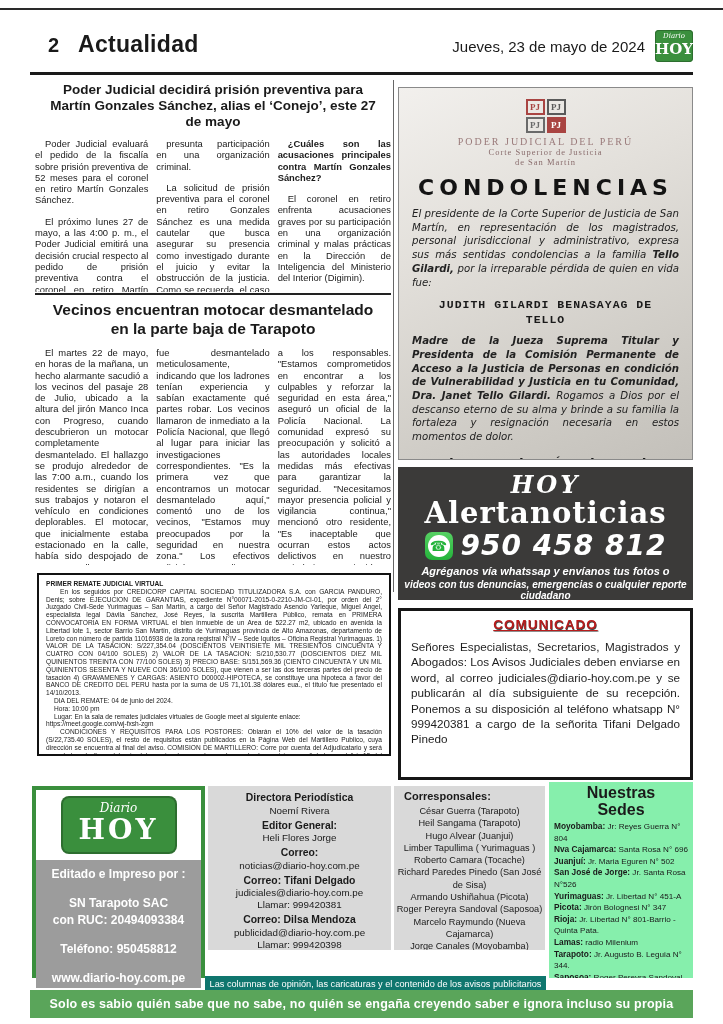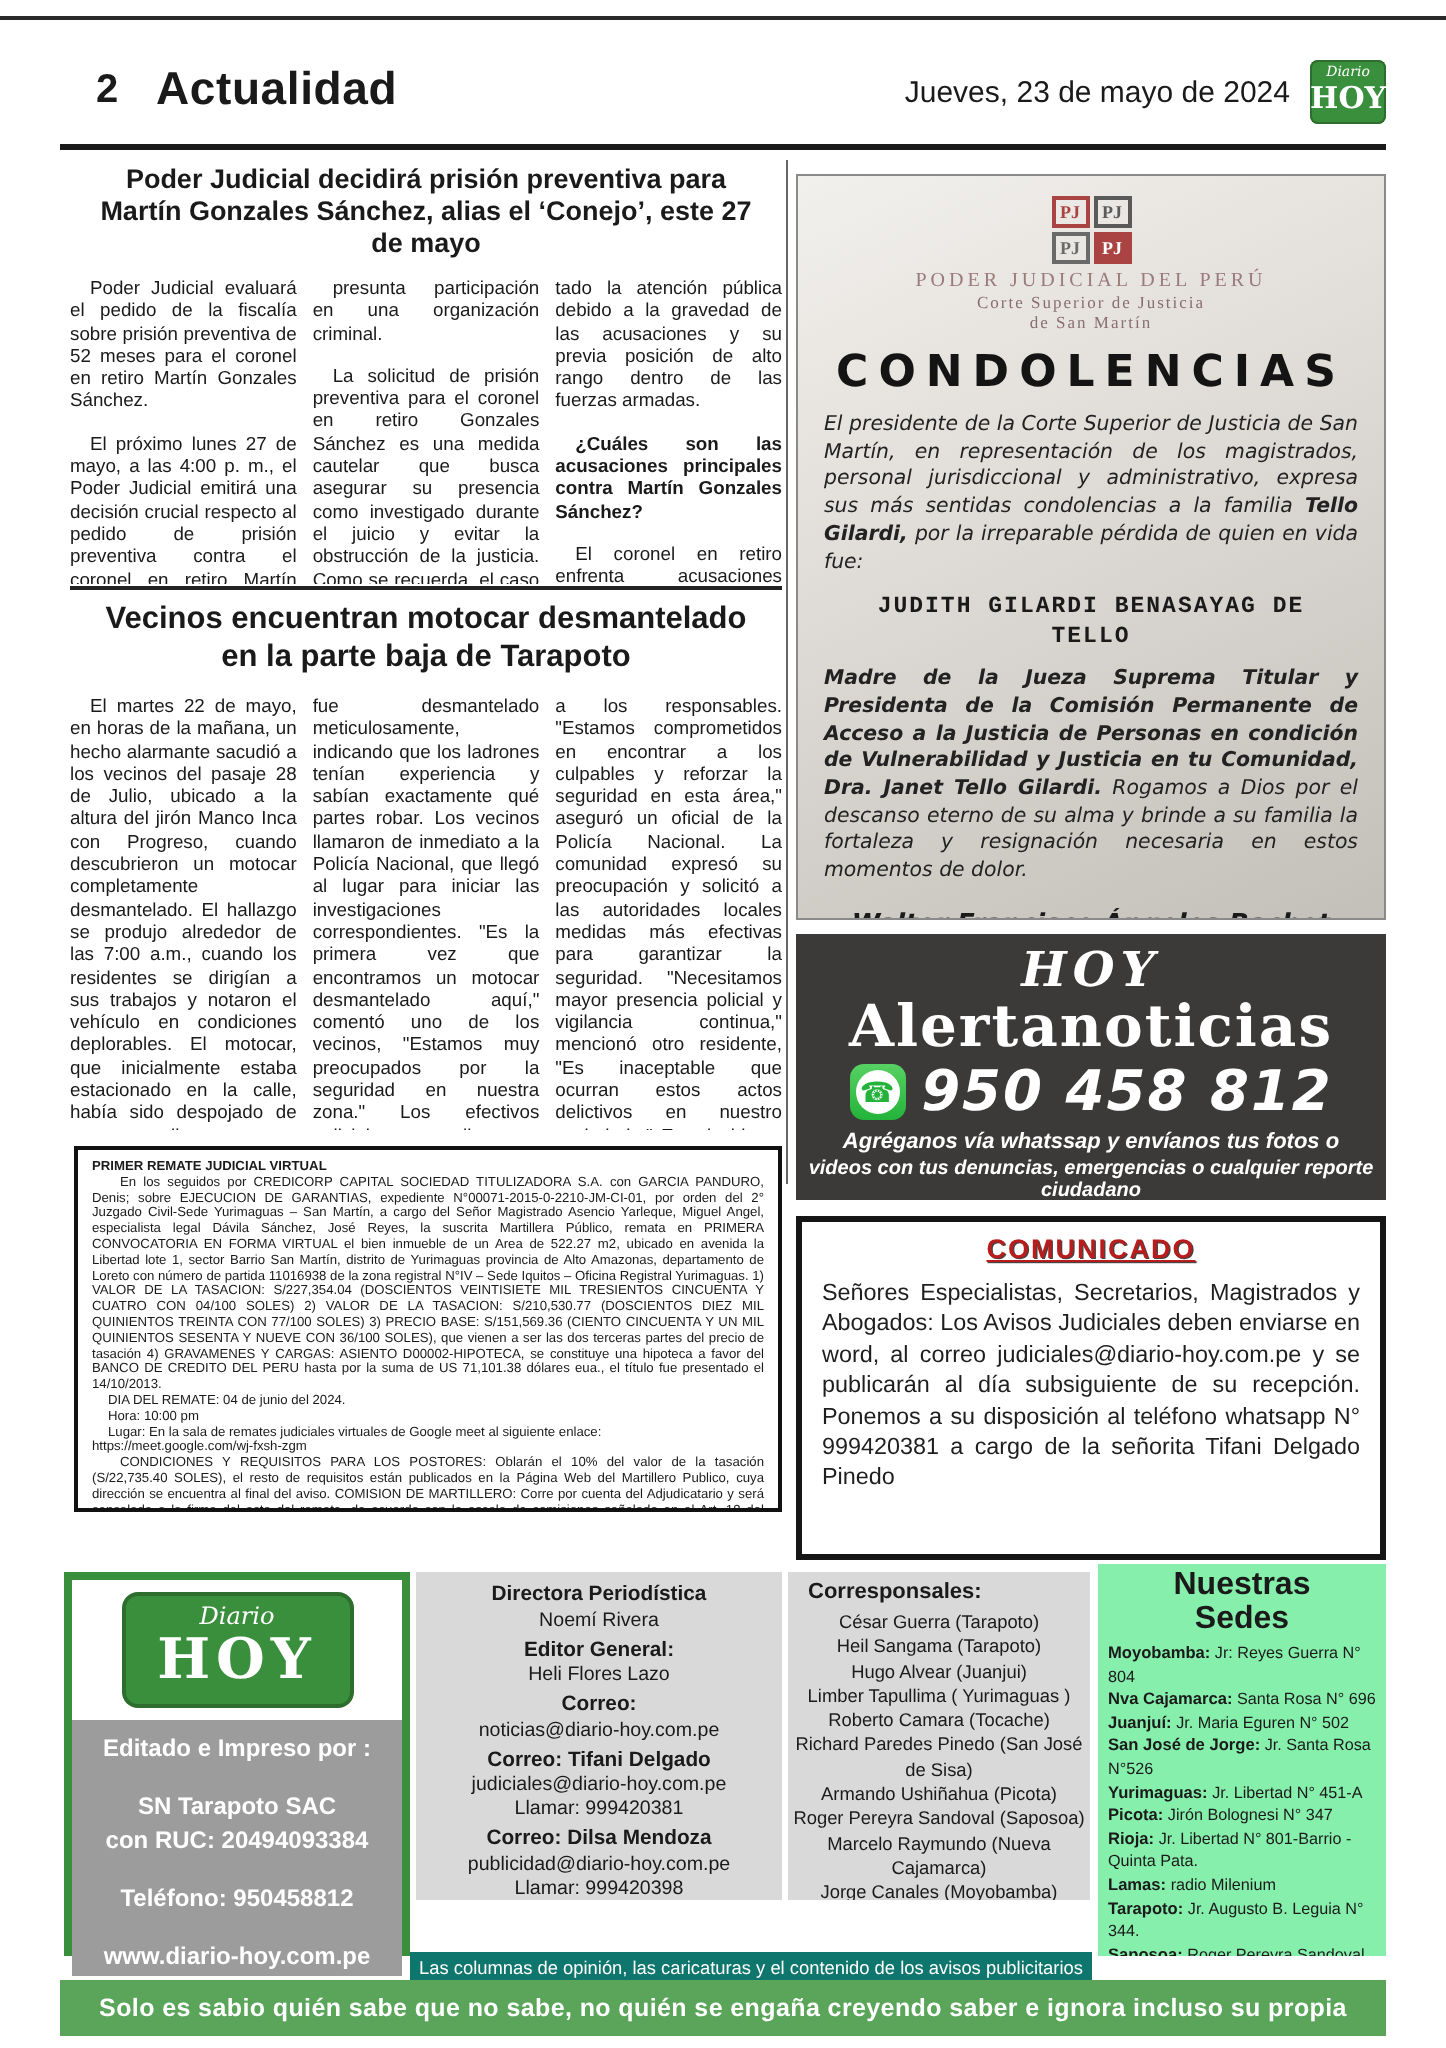--- a/index.html
+++ b/index.html
@@ -137,21 +137,20 @@
     <div class="cols">
       <div class="col">
         <p>Poder Judicial evaluará el pedido de la fiscalía sobre prisión preventiva de 52 meses para el coronel en retiro Martín Gonzales Sánchez.</p>
         <p>El próximo lunes 27 de mayo, a las 4:00 p. m., el Poder Judicial emitirá una decisión crucial respecto al pedido de prisión preventiva contra el coronel en retiro Martín Gonzales Sánchez, quien es investigado junto con otros individuos por</p>
       </div>
       <div class="col">
         <p>presunta participación en una organización criminal.</p>
         <p>La solicitud de prisión preventiva para el coronel en retiro Gonzales Sánchez es una medida cautelar que busca asegurar su presencia como investigado durante el juicio y evitar la obstrucción de la justicia. Como se recuerda, el caso del también conocido ‘Conejo’ ha cap-</p>
       </div>
       <div class="col">
-        <p class="noind">tado la atención pública debido a la gravedad de las acusaciones y su previa posición de alto rango dentro de las fuerzas armadas.</p>
         <p class="q">¿Cuáles son las acusaciones principales contra Martín Gonzales Sánchez?</p>
         <p>El coronel en retiro enfrenta acusaciones graves por su participación en una organización criminal y malas prácticas en la Dirección de Inteligencia del Ministerio del Interior (Digimin).</p>
       </div>
     </div>
   </div>
 
   <div class="divider1"></div>
   <div class="vline"></div>
 
   <div class="article2">
@@ -231,21 +230,21 @@
       <div>Teléfono: 950458812</div>
       <div class="gap"></div>
       <div>www.diario-hoy.com.pe</div>
     </div>
   </div>
 
   <div class="f-staff">
     <div class="s-label">Directora Periodística</div>
     <div class="s-value">Noemí Rivera</div>
     <div class="s-label">Editor General:</div>
-    <div class="s-value">Heli Flores Lazo</div>
+    <div class="s-value">Heli Flores Jorge</div>
     <div class="s-label">Correo:</div>
     <div class="s-value">noticias@diario-hoy.com.pe</div>
     <div class="s-label">Correo: Tifani Delgado</div>
     <div class="s-value">judiciales@diario-hoy.com.pe</div>
     <div class="s-value">Llamar: 999420381</div>
     <div class="s-label">Correo: Dilsa Mendoza</div>
     <div class="s-value">publicidad@diario-hoy.com.pe</div>
     <div class="s-value">Llamar: 999420398</div>
   </div>
 

